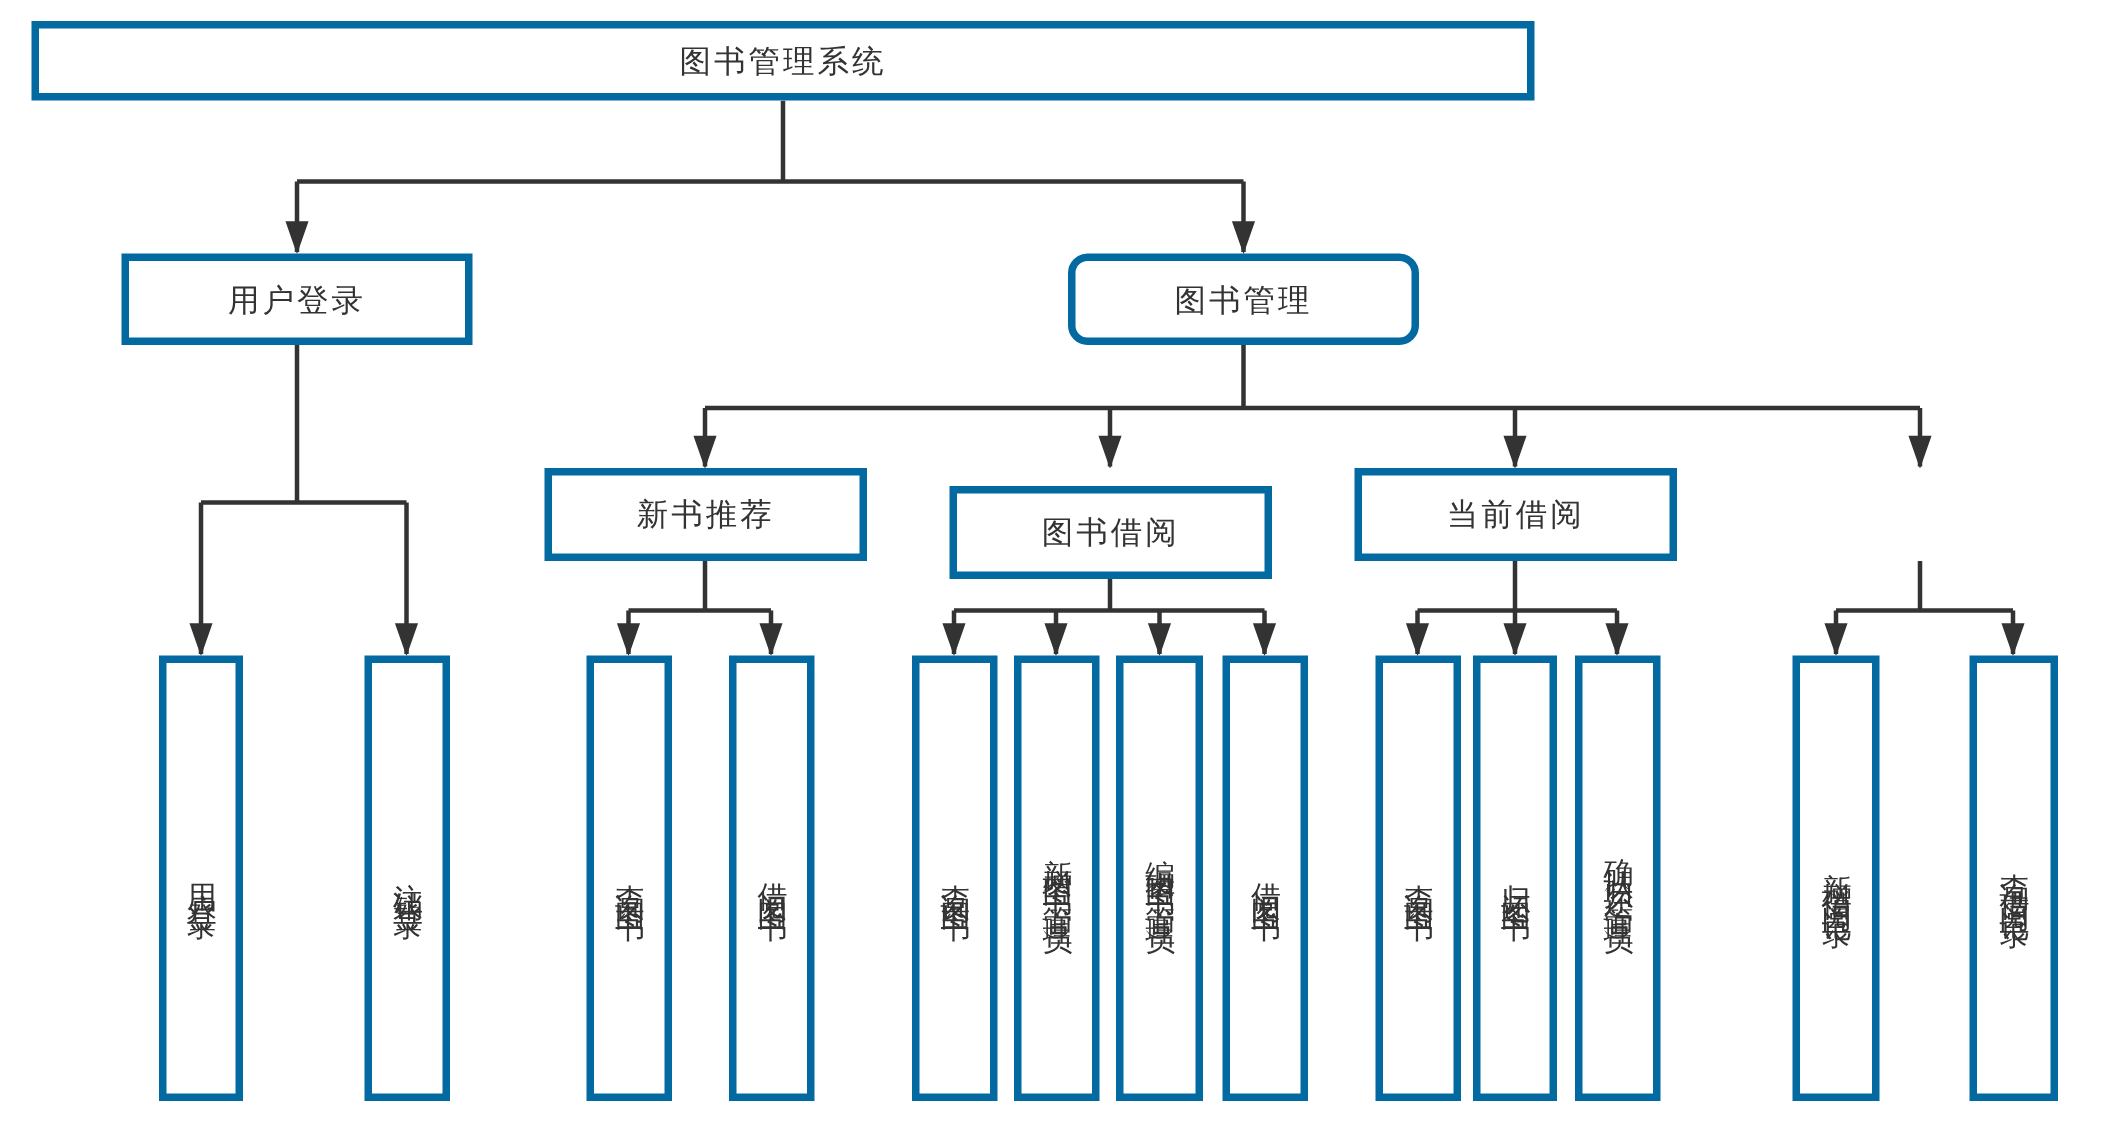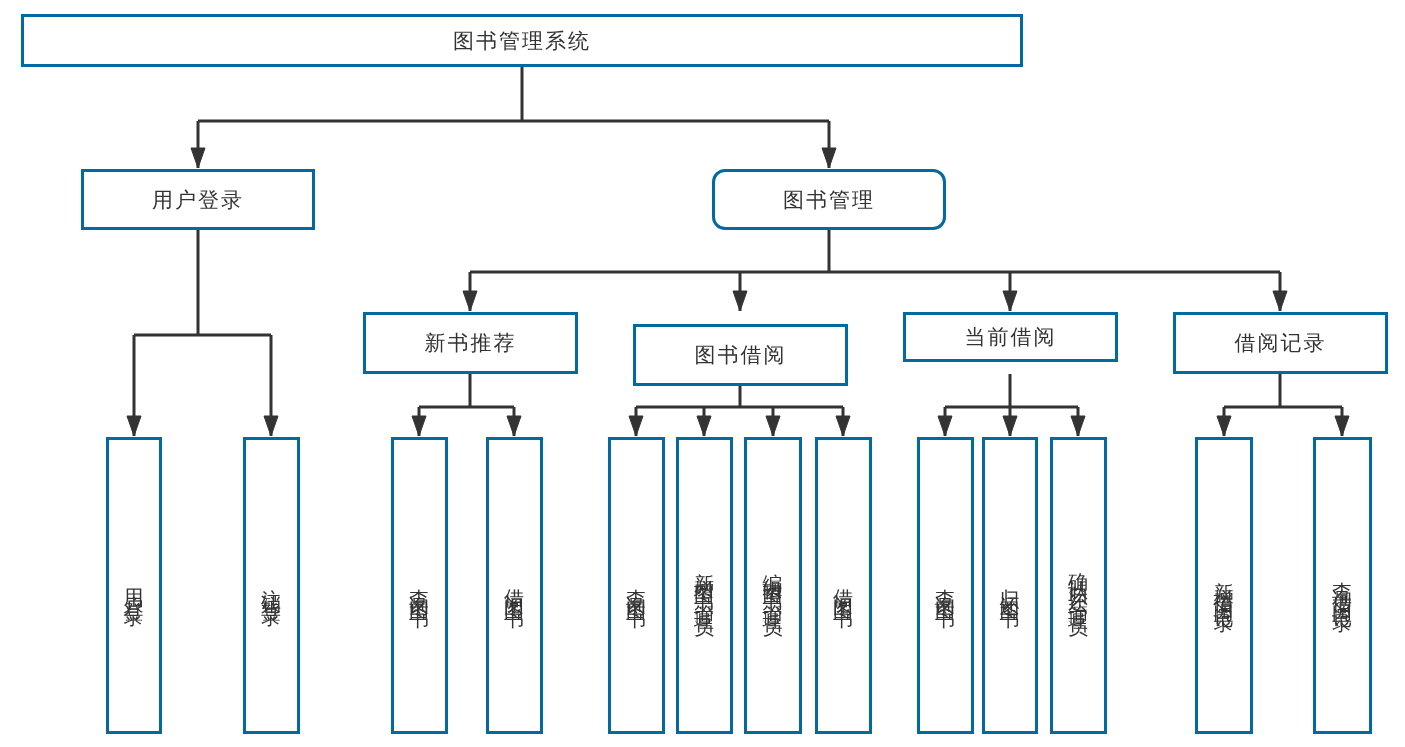--- a/index.html
+++ b/index.html
@@ -7,21 +7,21 @@
     position:relative;
     width:1405px;height:747px;
     background:#ffffff;
     font-family:"Liberation Sans","DejaVu Sans",sans-serif;
     overflow:hidden;
   }
   .connectors{position:absolute;left:0;top:0;z-index:1;}
   .node{
     position:absolute;
     box-sizing:border-box;
-    border:3px solid #0369a1;
+    border:5px solid #0369a1;
     background:#ffffff;
     color:#333333;
     display:flex;align-items:center;justify-content:center;
     z-index:2;
   }
   .h-node{font-size:21px;letter-spacing:2px;white-space:nowrap;}
   .v-node{
     writing-mode:vertical-rl;
     text-orientation:mixed;
     font-size:20px;
@@ -93,22 +93,21 @@
     </g>
   </svg>
 
   <div class="node h-node" style="left:21px;top:14px;width:1002px;height:53px;">图书管理系统</div>
 
   <div class="node h-node" style="left:81px;top:169px;width:234px;height:61px;">用户登录</div>
   <div class="node h-node" style="left:712px;top:169px;width:234px;height:61px;border-radius:13px;">图书管理</div>
 
   <div class="node h-node" style="left:363px;top:312px;width:215px;height:62px;">新书推荐</div>
   <div class="node h-node" style="left:633px;top:324px;width:215px;height:62px;">图书借阅</div>
-  <div class="node h-node" style="left:903px;top:312px;width:215px;height:50px;">当前借阅</div>
-  <div class="node h-node" style="left:1173px;top:312px;width:215px;height:62px;">借阅记录</div>
+  <div class="node h-node" style="left:903px;top:312px;width:215px;height:62px;">当前借阅</div>
 
   <div class="node v-node" style="left:106px;top:437px;width:56px;height:297px;">用户登录</div>
   <div class="node v-node" style="left:243px;top:437px;width:57px;height:297px;">注销登录</div>
 
   <div class="node v-node" style="left:391px;top:437px;width:57px;height:297px;">查询图书</div>
   <div class="node v-node" style="left:486px;top:437px;width:57px;height:297px;">借阅图书</div>
 
   <div class="node v-node" style="left:608px;top:437px;width:57px;height:297px;">查询图书</div>
   <div class="node v-node" style="left:676px;top:437px;width:57px;height:297px;">新增图书（管理员）</div>
   <div class="node v-node" style="left:744px;top:437px;width:58px;height:297px;">编辑图书（管理员）</div>

